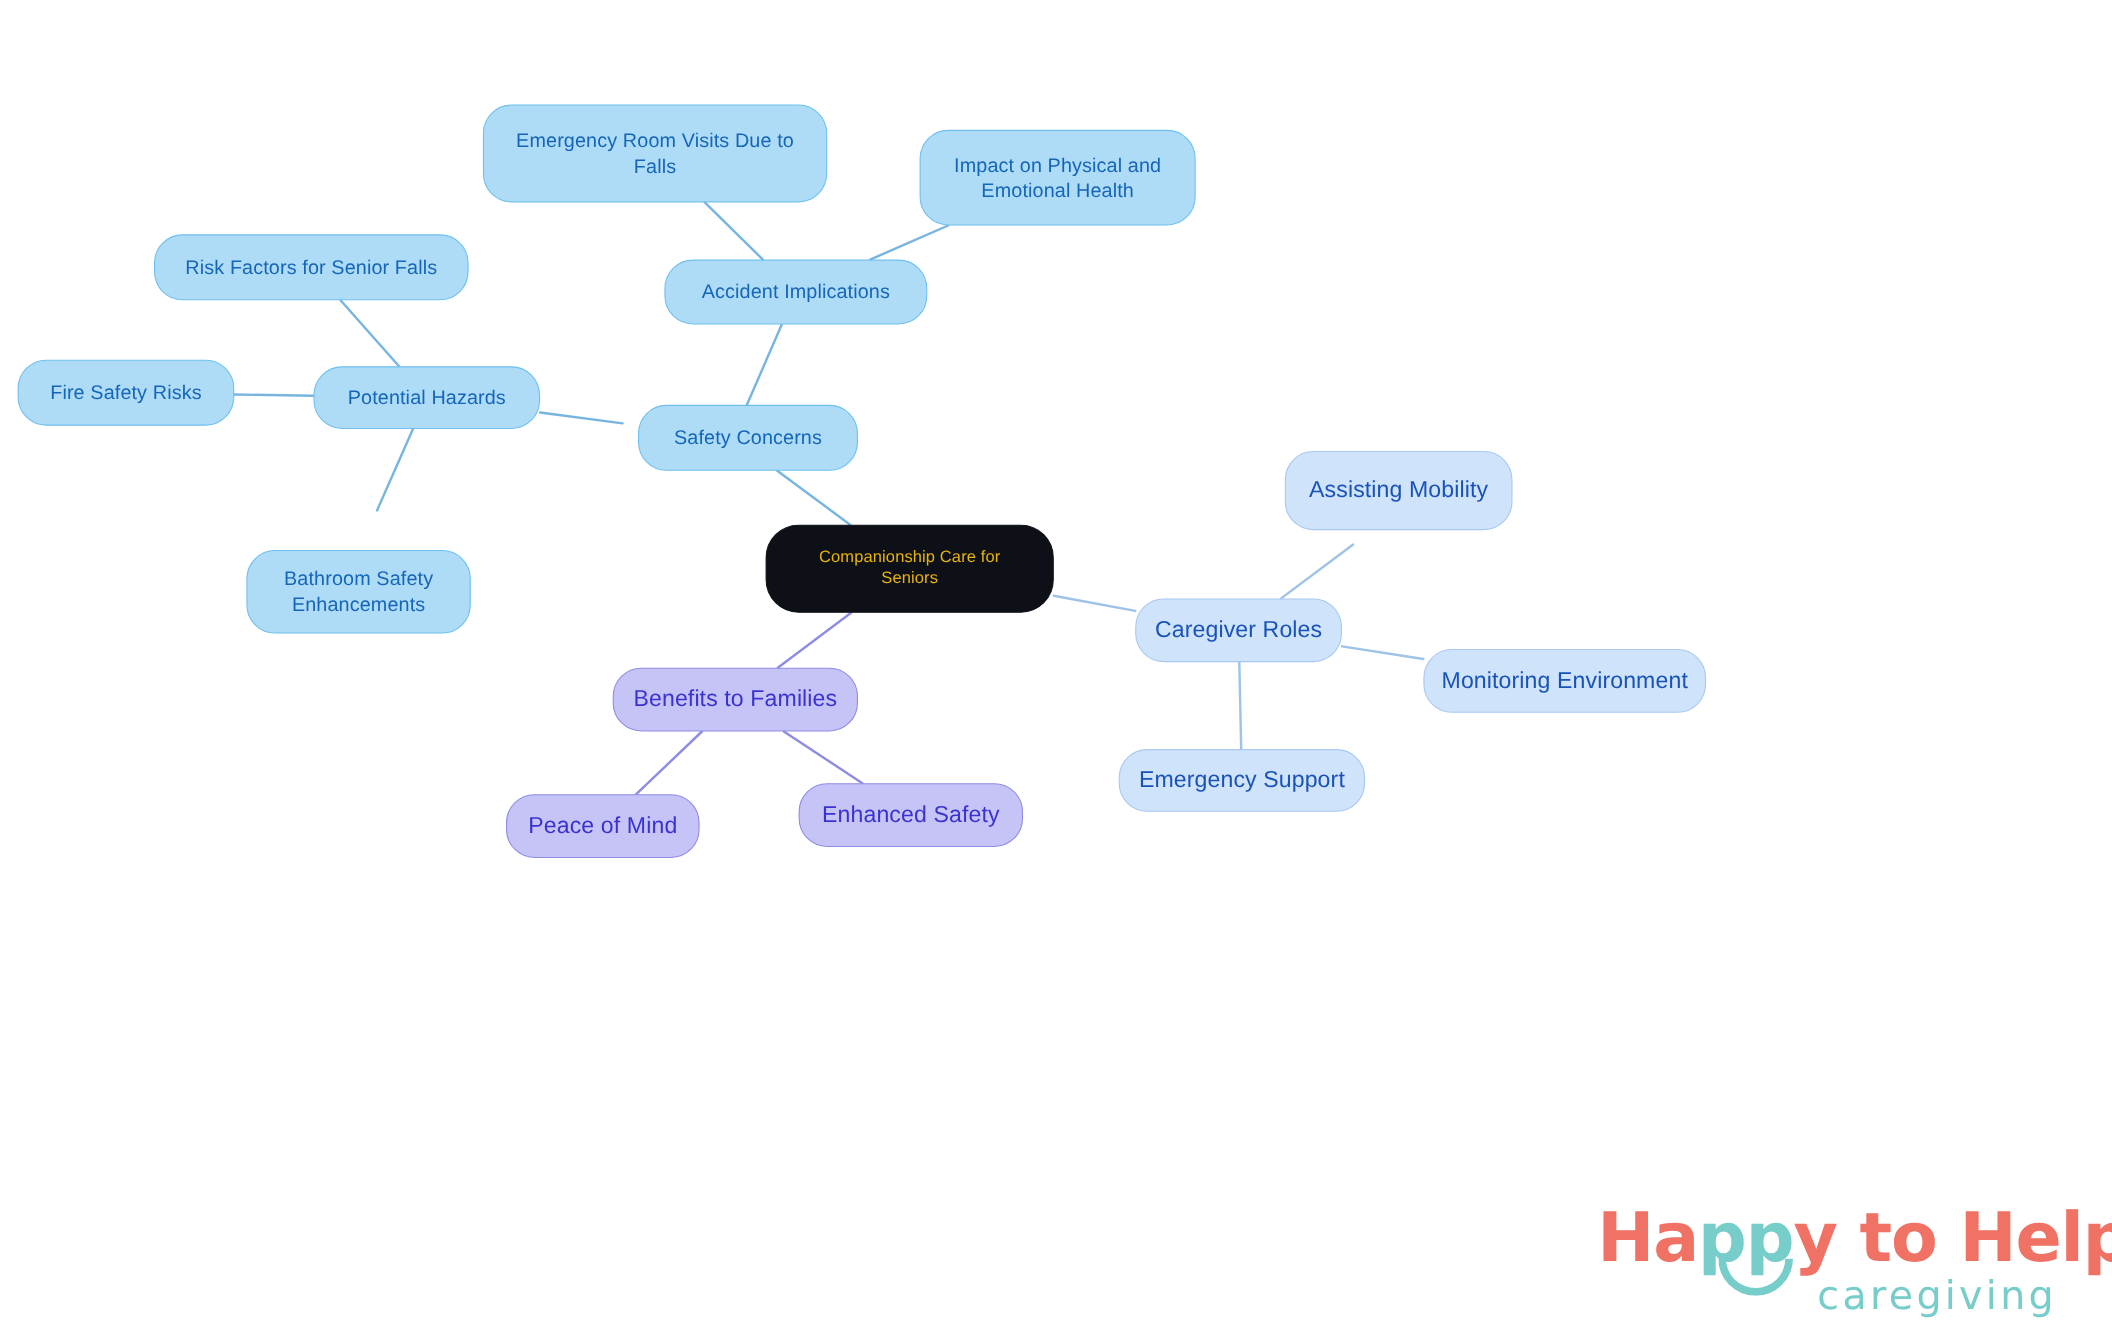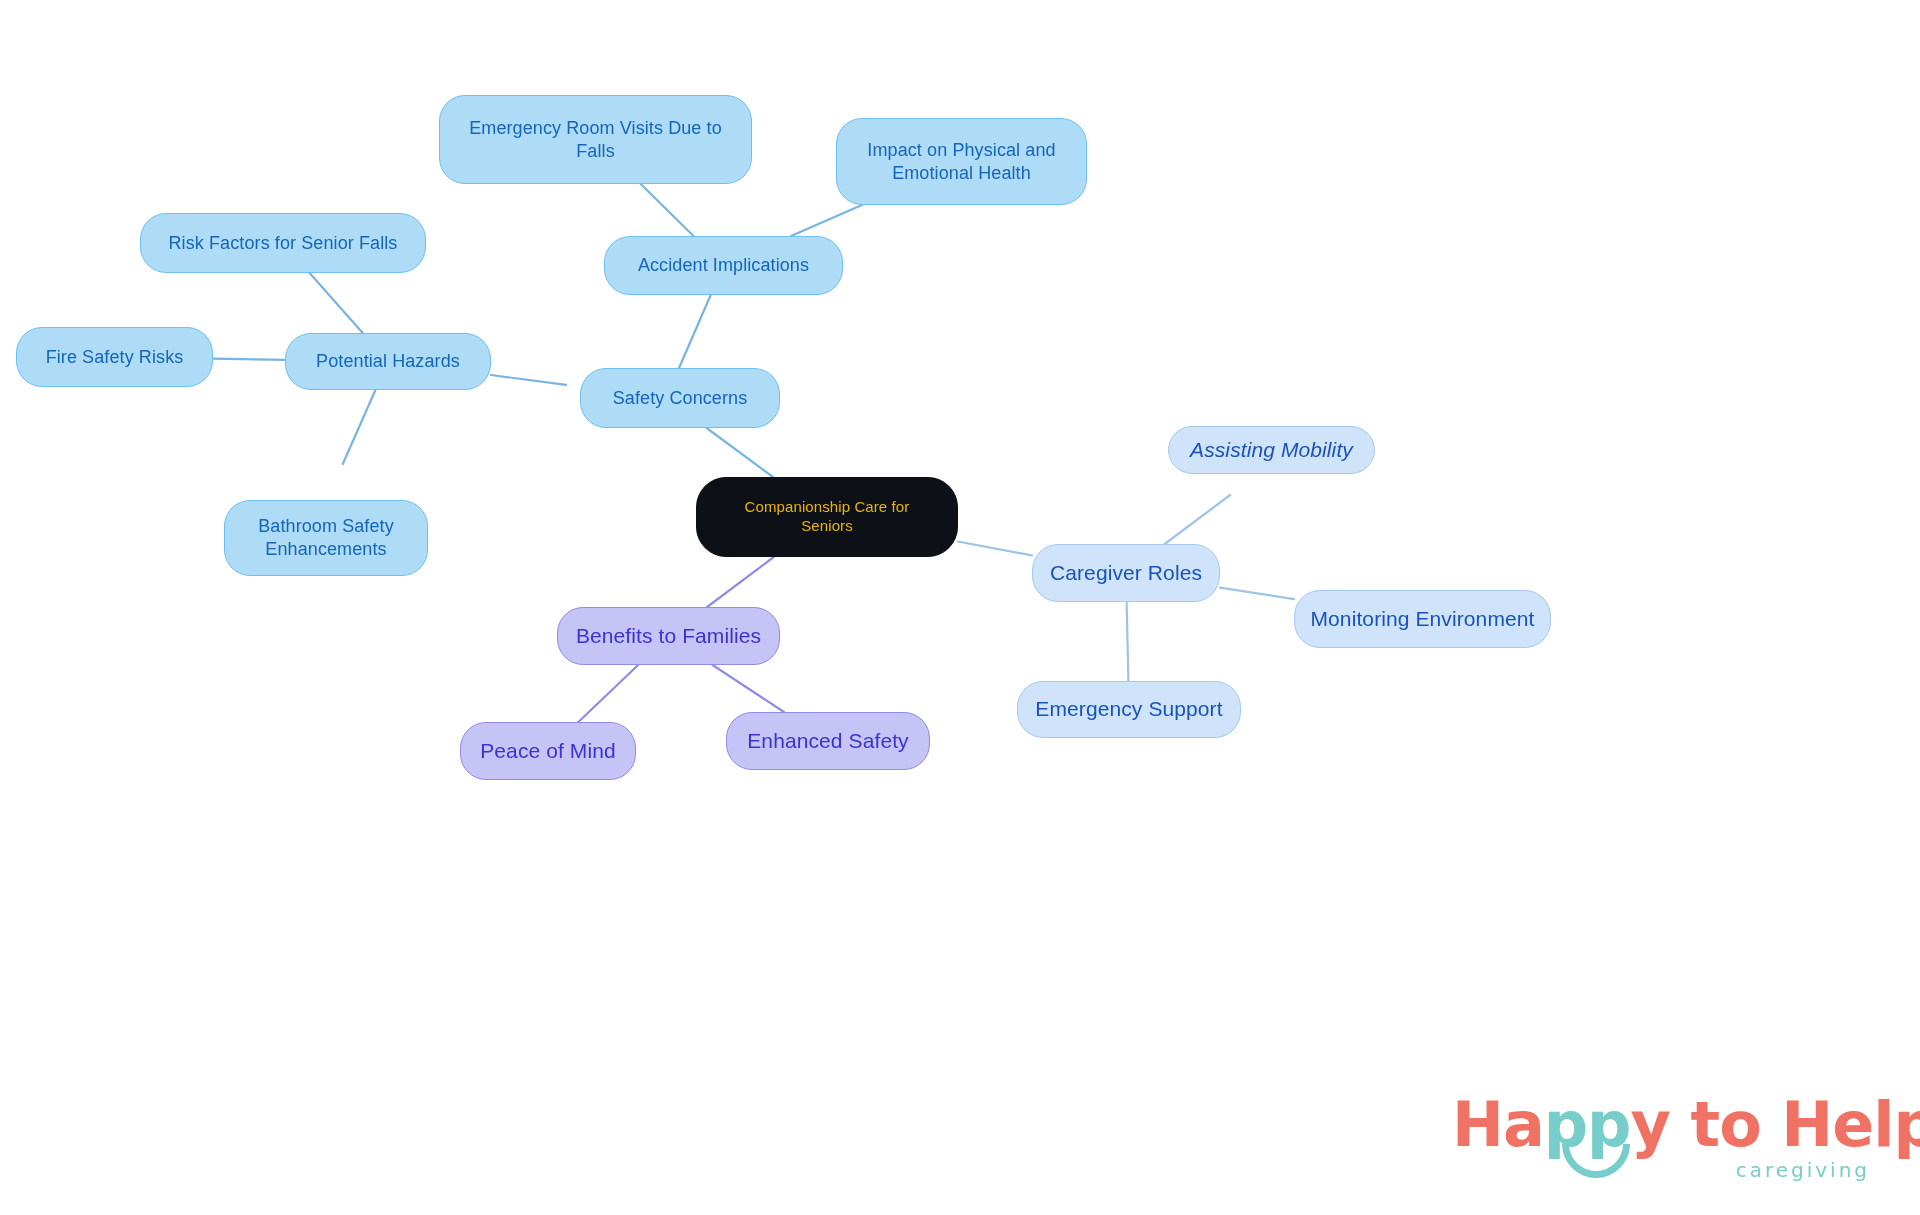--- a/index.html
+++ b/index.html
@@ -106,21 +106,21 @@
     height: 27px;
     border: 7px solid #76cdc9;
     border-top: none;
     border-radius: 0 0 54px 54px;
   }
   .logo-sub {
     position: absolute;
     right: 2px;
     top: 70px;
     font-family: "DejaVu Sans", sans-serif;
-    font-size: 20px;
+    font-size: 36px;
     letter-spacing: 3px;
     color: #76cdc9;
     white-space: nowrap;
   }
 </style>
 </head>
 <body>
 
 <div id="canvas">
   <svg id="edges" viewBox="0 0 1920 1215" xmlns="http://www.w3.org/2000/svg">
@@ -148,21 +148,21 @@
       <div class="node blue" style="left: 439px; top: 95px; width: 313px; height: 89px;"><span>Emergency Room Visits Due to
 Falls</span></div>
       <div class="node blue" style="left: 836px; top: 118px; width: 251px; height: 87px;"><span>Impact on Physical and
 Emotional Health</span></div>
       <div class="node blue" style="left: 285px; top: 333px; width: 206px; height: 57px;"><span>Potential Hazards</span></div>
       <div class="node blue" style="left: 140px; top: 213px; width: 286px; height: 60px;"><span>Risk Factors for Senior Falls</span></div>
       <div class="node blue" style="left: 16px; top: 327px; width: 197px; height: 60px;"><span>Fire Safety Risks</span></div>
       <div class="node blue" style="left: 224px; top: 464px; width: 204px; height: 76px; margin-top: 36px;"><span>Bathroom Safety
 Enhancements</span></div>
       <div class="node softblue" style="left: 1032px; top: 544px; width: 188px; height: 58px;"><span>Caregiver Roles</span></div>
-      <div class="node softblue" style="left: 1168px; top: 426px; width: 207px; height: 48px; font-style: italic;"><span>Assisting Mobility</span></div>
+      <div class="node softblue" style="left: 1168px; top: 410px; width: 207px; height: 72px;"><span>Assisting Mobility</span></div>
       <div class="node softblue" style="left: 1294px; top: 590px; width: 257px; height: 58px;"><span>Monitoring Environment</span></div>
       <div class="node softblue" style="left: 1017px; top: 681px; width: 224px; height: 57px;"><span>Emergency Support</span></div>
       <div class="node purple" style="left: 557px; top: 607px; width: 223px; height: 58px;"><span>Benefits to Families</span></div>
       <div class="node purple" style="left: 460px; top: 722px; width: 176px; height: 58px;"><span>Peace of Mind</span></div>
       <div class="node purple" style="left: 726px; top: 712px; width: 204px; height: 58px;"><span>Enhanced Safety</span></div>
     </div>
 
   <div id="logo">
     <div class="logo-row">
       <div class="logo-main"><span>Ha</span><span class="teal">pp</span><span>y to Hel</span><span>p</span></div>

